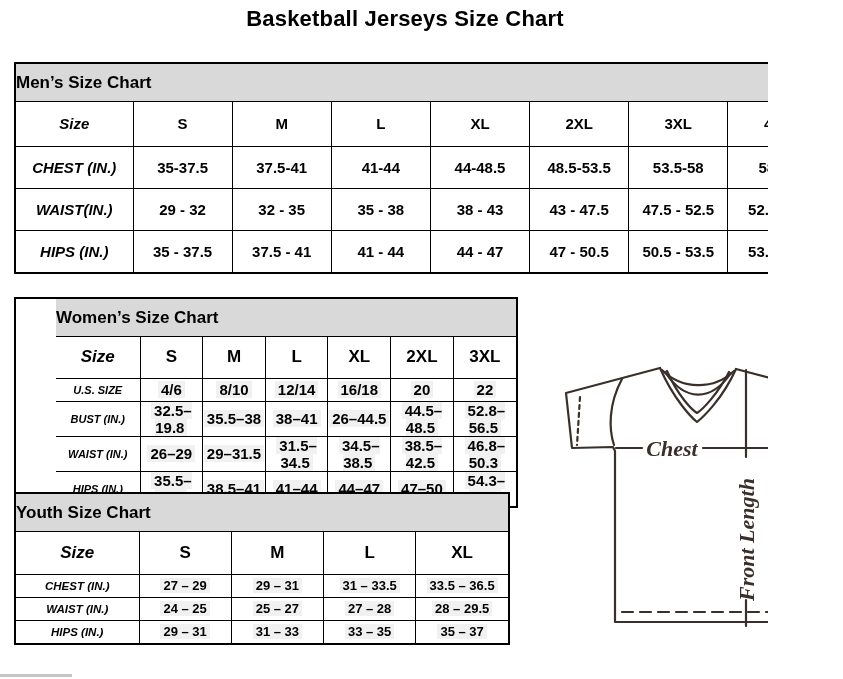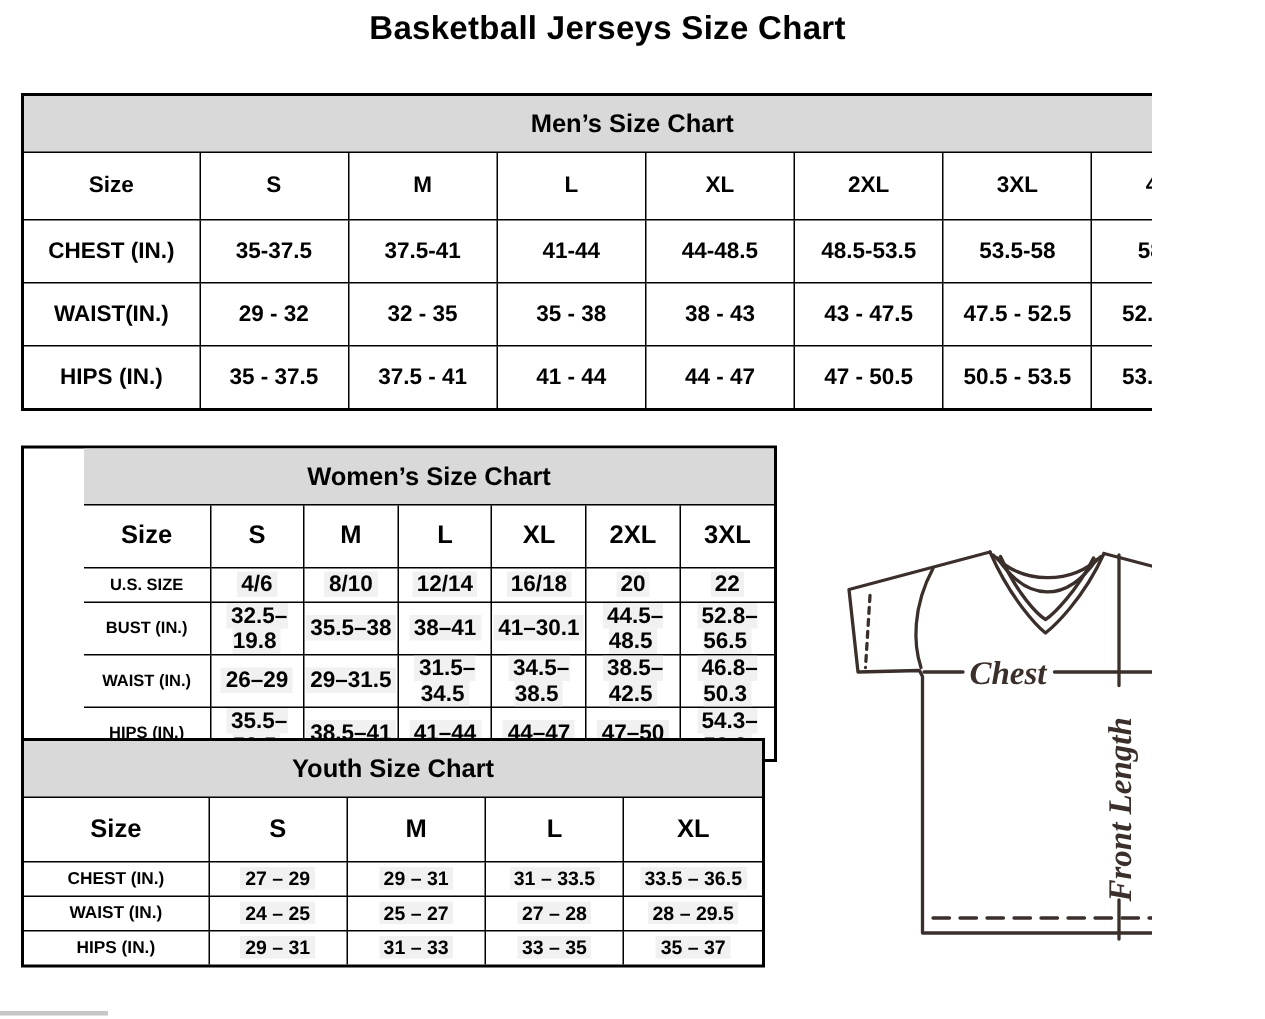--- a/index.html
+++ b/index.html
@@ -1,26 +1,26 @@
 <!DOCTYPE html>
 <html><head>
 <meta charset="utf-8">
 <style>
   html,body{margin:0;padding:0;background:#fff;}
   .page{position:relative;width:768px;height:679px;background:#fff;overflow:hidden;
         font-family:"Liberation Sans",sans-serif;color:#000;}
   .page-title{position:absolute;top:6px;left:0;width:810px;text-align:center;
         font-size:22px;font-weight:bold;letter-spacing:.2px;}
   .chart-box{position:absolute;border:2px solid #000;background:#fff;box-sizing:border-box;}
-  .band{background:#d9d9d9;border-bottom:1.5px solid #000;text-align:center;
+  .band{background:#d9d9d9;border-bottom:1.5px solid #000;
         font-weight:bold;font-size:17px;height:37px;line-height:37px;}
   table{border-collapse:collapse;table-layout:fixed;width:100%;}
   th,td{border:1.5px solid #000;text-align:center;vertical-align:middle;
         font-weight:bold;padding:0;overflow:hidden;}
-  table tr > :first-child{border-left:none;}
+  table tr > :first-child{border-left:none;font-style:italic;}
   table tr > :last-child{border-right:none;}
   thead tr > *{border-top:none;}
   tbody tr:last-child > *{border-bottom:none;}
 
   .mens{ }
   .mens thead tr{height:44px;} .mens tbody tr{height:42px;}
   .mens th,.mens td{font-size:15px;}
 
   .womens thead tr{height:41px;} .womens tbody tr{height:23px;}
   .womens thead th{font-size:17px;}
@@ -144,21 +144,21 @@
             <td><span class="val">12/14</span></td>
             <td><span class="val">16/18</span></td>
             <td><span class="val">20</span></td>
             <td><span class="val">22</span></td>
           </tr>
           <tr>
             <th>BUST (IN.)</th>
             <td><span class="val">32.5–19.8</span></td>
             <td><span class="val">35.5–38</span></td>
             <td><span class="val">38–41</span></td>
-            <td><span class="val">41–30.1</span></td>
+            <td><span class="val">26–44.5</span></td>
             <td><span class="val">44.5–48.5</span></td>
             <td><span class="val">52.8–56.5</span></td>
           </tr>
           <tr>
             <th>WAIST (IN.)</th>
             <td><span class="val">26–29</span></td>
             <td><span class="val">29–31.5</span></td>
             <td><span class="val">31.5–34.5</span></td>
             <td><span class="val">34.5–38.5</span></td>
             <td><span class="val">38.5–42.5</span></td>

